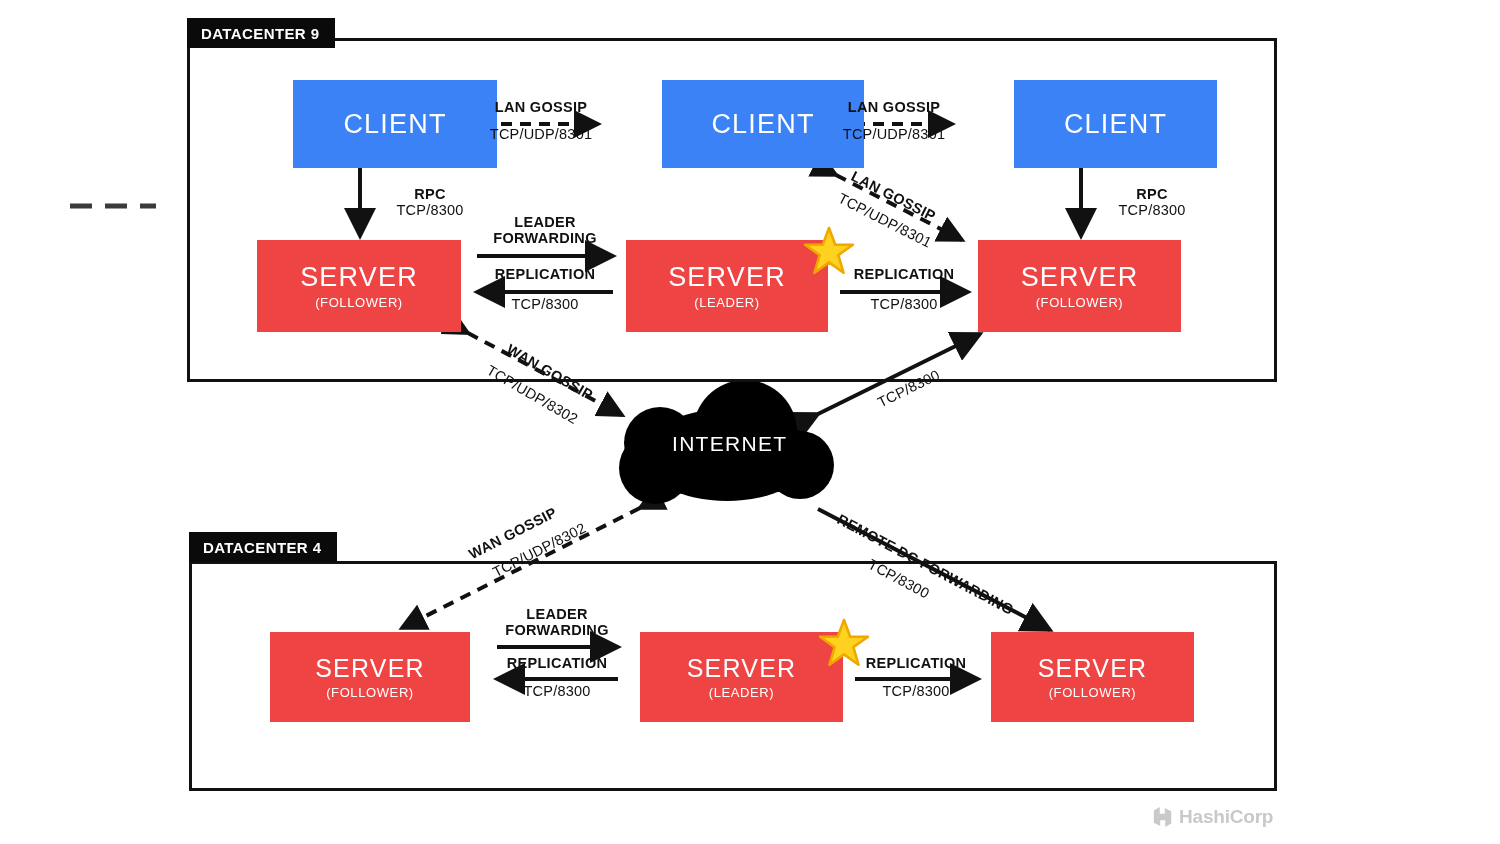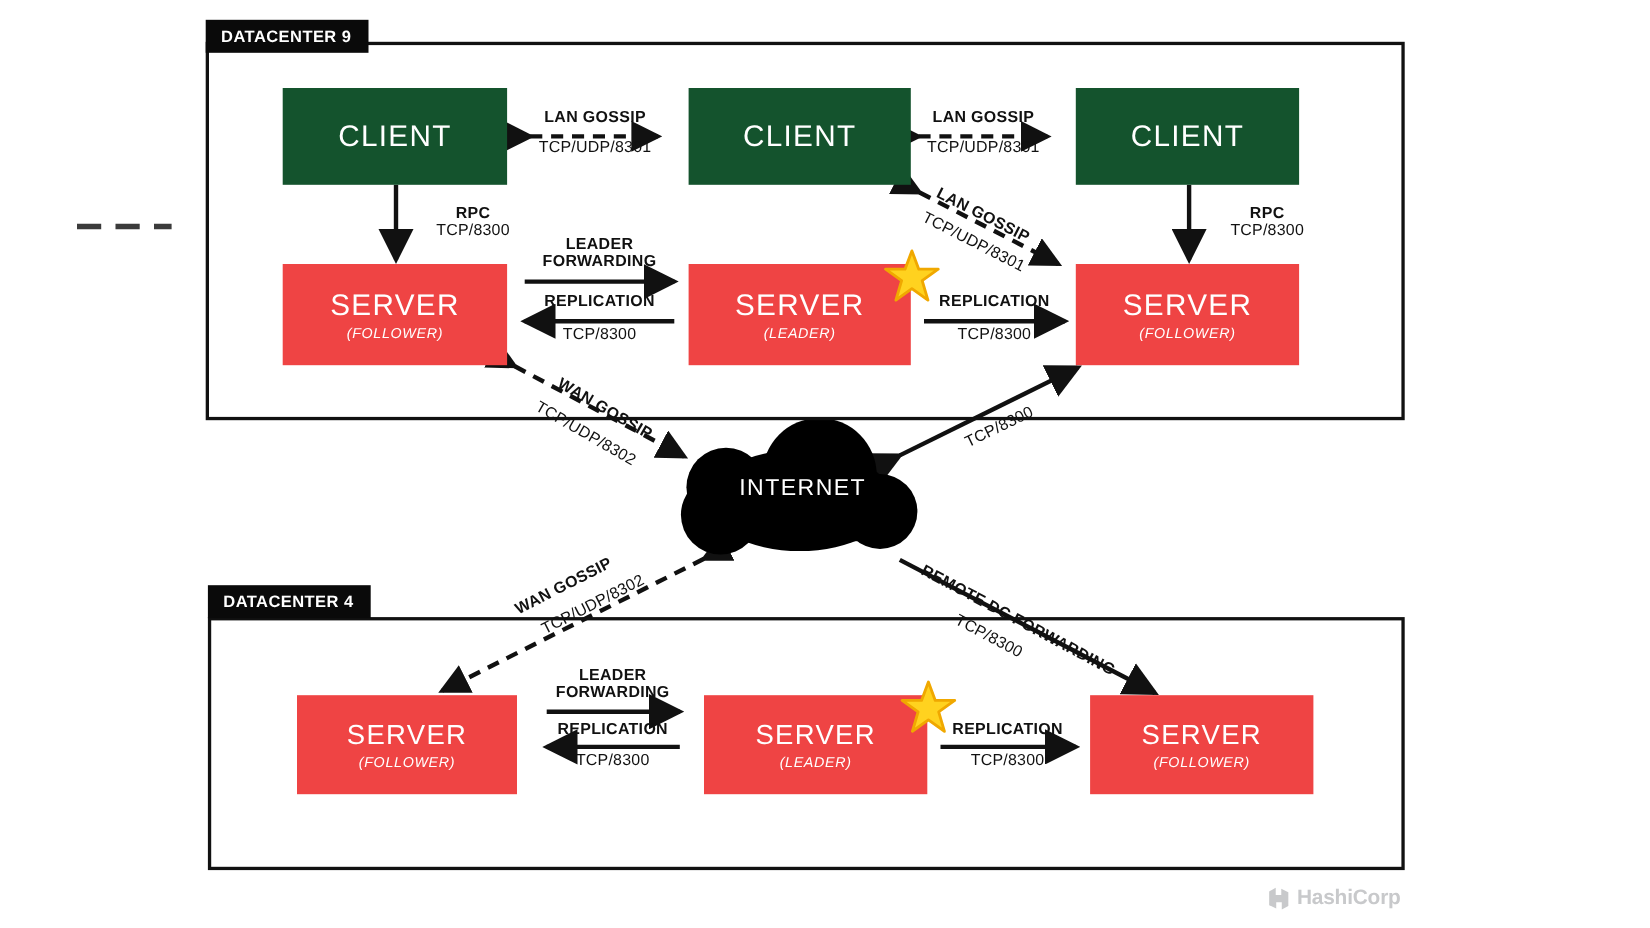--- a/index.html
+++ b/index.html
@@ -59,23 +59,22 @@
     letter-spacing:1.2px;
     line-height:1;
   }
   .node.small .ttl{font-size:25px;}
   .node .sub{
     font-size:13px;
     font-weight:400;
     letter-spacing:.6px;
     margin-top:5px;
     line-height:1;
-    font-style:italic;
-  }
-  .node.client{background:#14532d;}
+  }
+  .node.client{background:#3b82f6;margin-left:36px;}
   .node.server{background:#ef4444;}
 
   
   .star{
     position:absolute;
     width:52px;height:52px;
     pointer-events:none;
   }
 
   

